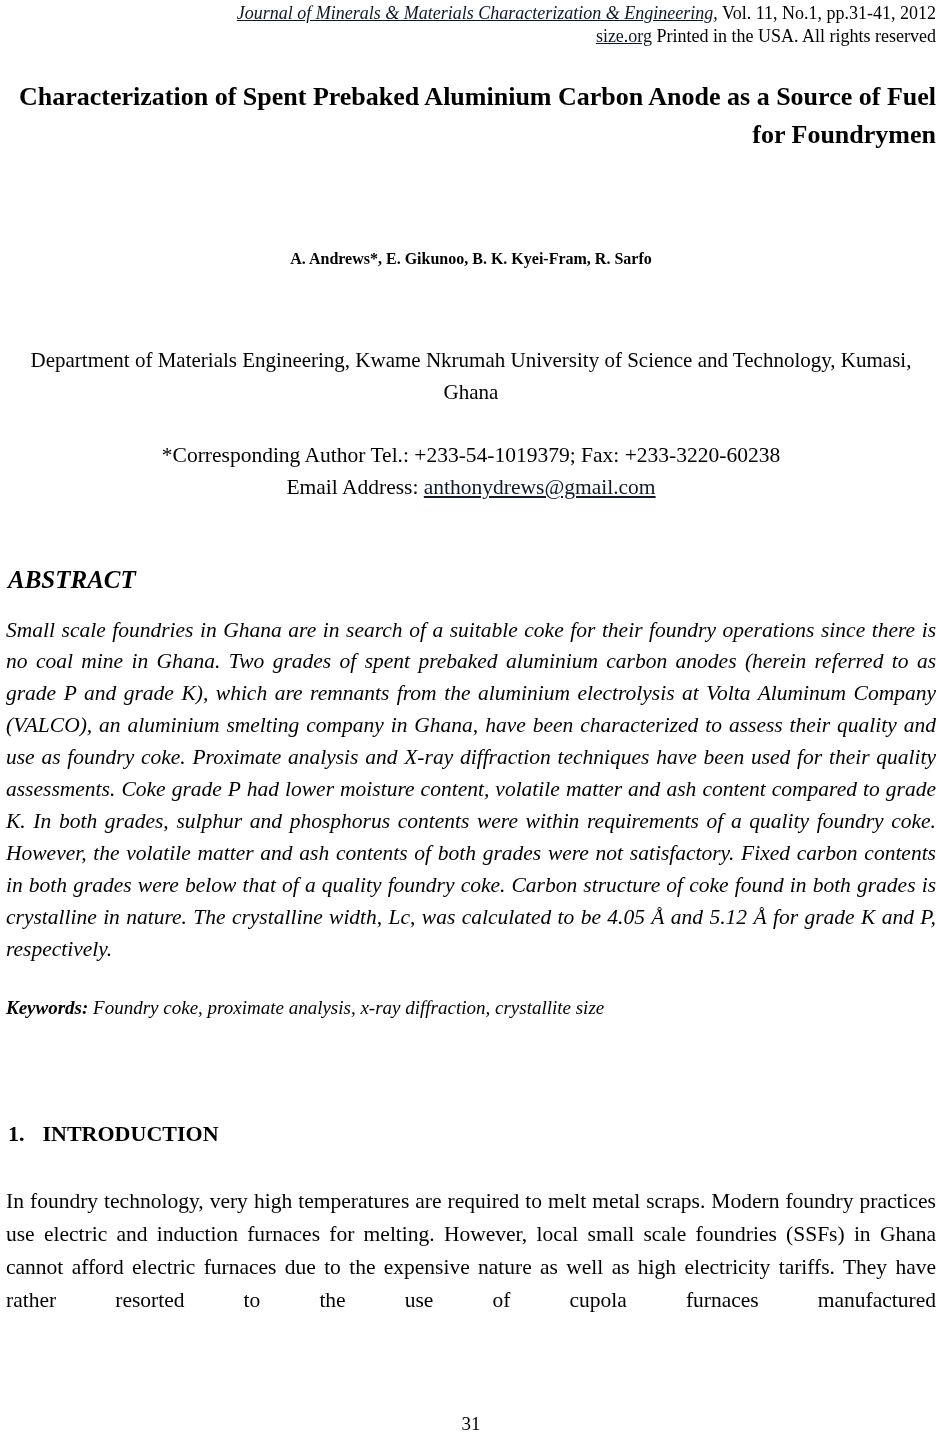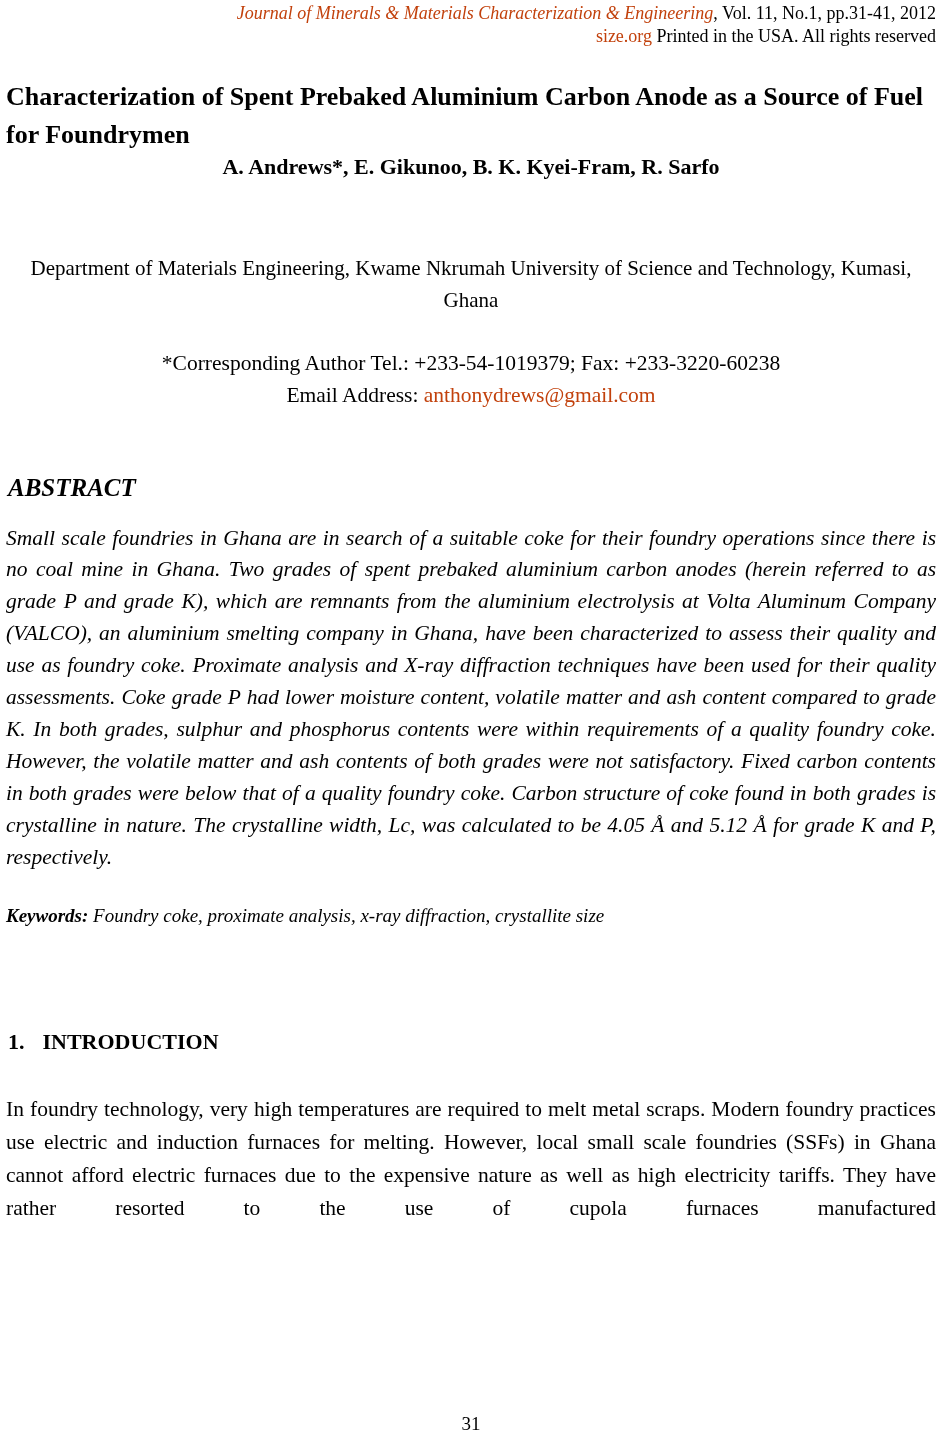--- a/index.html
+++ b/index.html
@@ -12,42 +12,44 @@
     width: 942px;
     height: 1441px;
     background: #ffffff;
     color: #000000;
     font-family: "Liberation Serif", "DejaVu Serif", serif;
     overflow: hidden;
     box-sizing: border-box;
     padding: 0 6px;
   }
   a.link {
-    color: #c2410c;
+    color: #0f172a;
+    text-decoration: underline;
     cursor: pointer;
   }
   .header {
     padding-top: 2px;
     text-align: right;
     font-size: 18px;
     line-height: 23px;
   }
   .header .journal-name {
     font-style: italic;
   }
   .title {
     margin: 30px 0 0 0;
-    text-align: left;
+    text-align: right;
     font-size: 26px;
     font-weight: bold;
     line-height: 38px;
   }
   .authors {
+    margin-top: 92px;
     text-align: center;
-    font-size: 22px;
+    font-size: 16px;
     font-weight: bold;
     line-height: 26px;
   }
   .affiliation {
     margin-top: 72px;
     text-align: center;
     font-size: 21px;
     line-height: 32px;
   }
   .corresponding {

